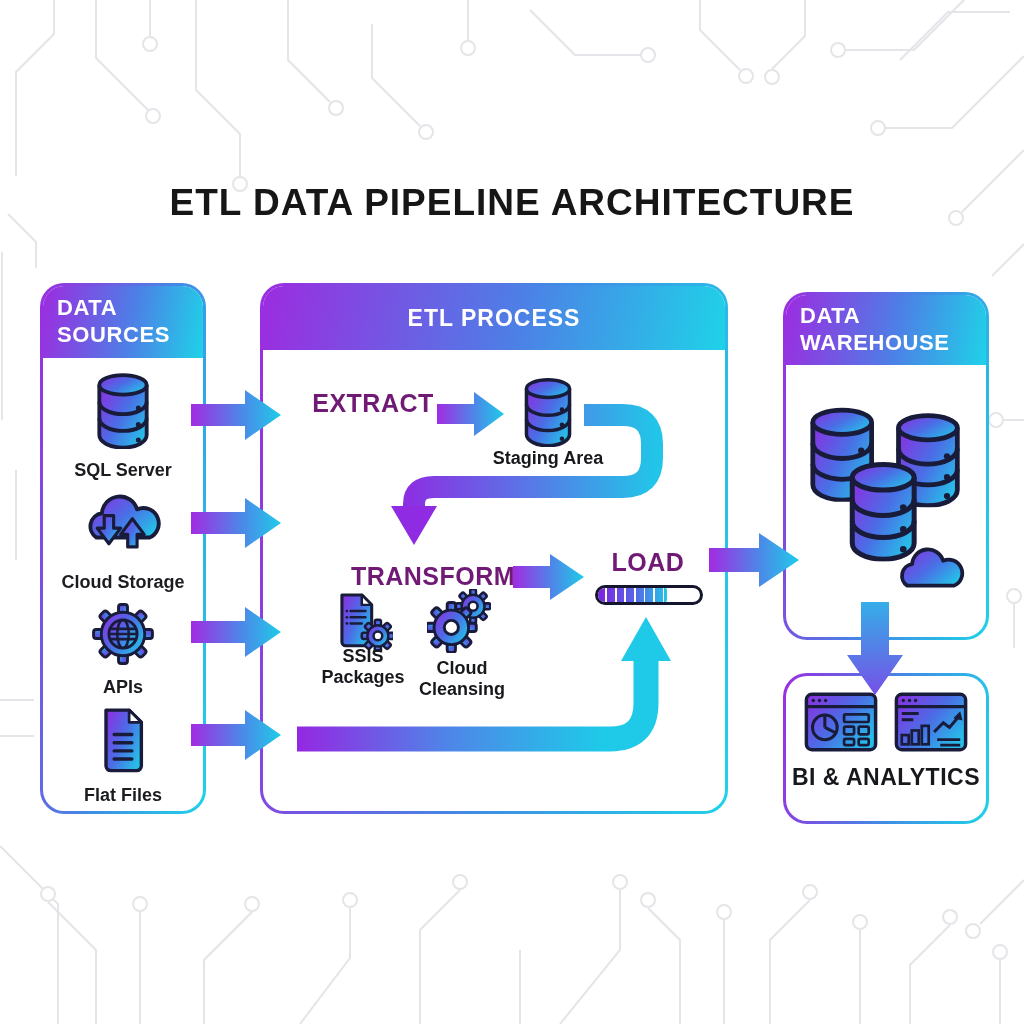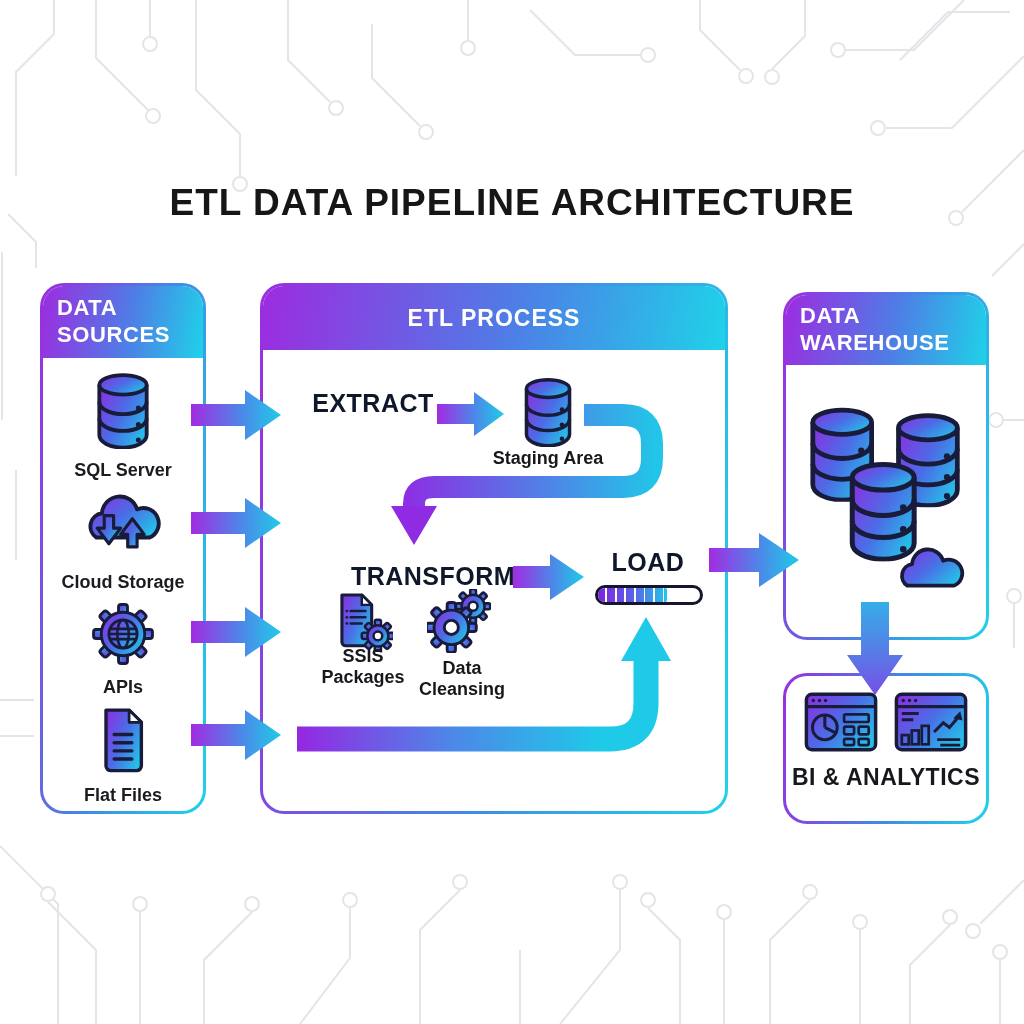--- a/index.html
+++ b/index.html
@@ -27,21 +27,21 @@
   .panel-etl{left:260px;top:283px;width:462px;height:525px;}
   .panel-wh{left:783px;top:292px;width:200px;height:342px;}
   .panel-bi{left:783px;top:673px;width:200px;height:145px;}
 
   .src-body{display:flex;flex-direction:column;justify-content:space-evenly;align-items:center;
             height:calc(100% - 72px);padding:4px 0 10px;}
   .src-item{display:flex;flex-direction:column;align-items:center;gap:12px;}
   .src-label{font-size:18px;font-weight:bold;text-align:center;line-height:1.1;}
 
   .etl-abs{position:absolute;font-weight:bold;text-align:center;}
-  .step-label{font-size:25px;letter-spacing:.5px;color:#0f172a;}
+  .step-label{font-size:25px;letter-spacing:.5px;color:#701a75;}
   .sub-label{font-size:18px;line-height:1.15;color:#17181c;}
 
   .progress{position:absolute;left:332px;top:299px;width:108px;height:20px;box-sizing:border-box;
             border:3px solid #14162e;border-radius:11px;background:#fff;overflow:hidden;}
   .progress-fill{height:100%;border-radius:6px 2px 2px 6px;
       background-image:repeating-linear-gradient(90deg,rgba(255,255,255,0) 0 7.5px,#ffffff 7.5px 9.5px),
                        linear-gradient(90deg,#7e22e0 0%,#5b62e6 50%,#22c5e8 100%);}
 
   .wh-body{display:flex;justify-content:center;align-items:flex-start;height:calc(100% - 70px);}
   .wh-body svg{margin-top:38px;}
@@ -302,21 +302,21 @@
         </svg>
       <div class="etl-abs sub-label" style="left:185px;top:162px;width:200px;">Staging Area</div>
       <div class="etl-abs step-label" style="left:70px;top:276px;width:170px;margin-left:15px;">TRANSFORM</div>
       <svg class="etl-abs" style="left:70px;top:304px;" width="60" height="62">
           <use href="#sym-docgear" width="60" height="62"></use>
         </svg>
       <div class="etl-abs sub-label" style="left:40px;top:360px;width:120px;">SSIS Packages</div>
       <svg class="etl-abs" style="left:164px;top:303px;" width="64" height="64">
           <use href="#sym-gears" width="64" height="64"></use>
         </svg>
-      <div class="etl-abs sub-label" style="left:134px;top:372px;width:130px;">Data Cleansing</div>
+      <div class="etl-abs sub-label" style="left:134px;top:372px;width:130px;">Cloud Cleansing</div>
       <div class="etl-abs step-label" style="left:325px;top:262px;width:120px;">LOAD</div>
       <div class="progress">
         <div class="progress-fill" style="width: 68%;"></div>
       </div>
     </div>
   </section>
 
   <section class="panel panel-wh">
     <div class="panel-inner">
       <div class="panel-hd hd-wh">DATA WAREHOUSE</div>

